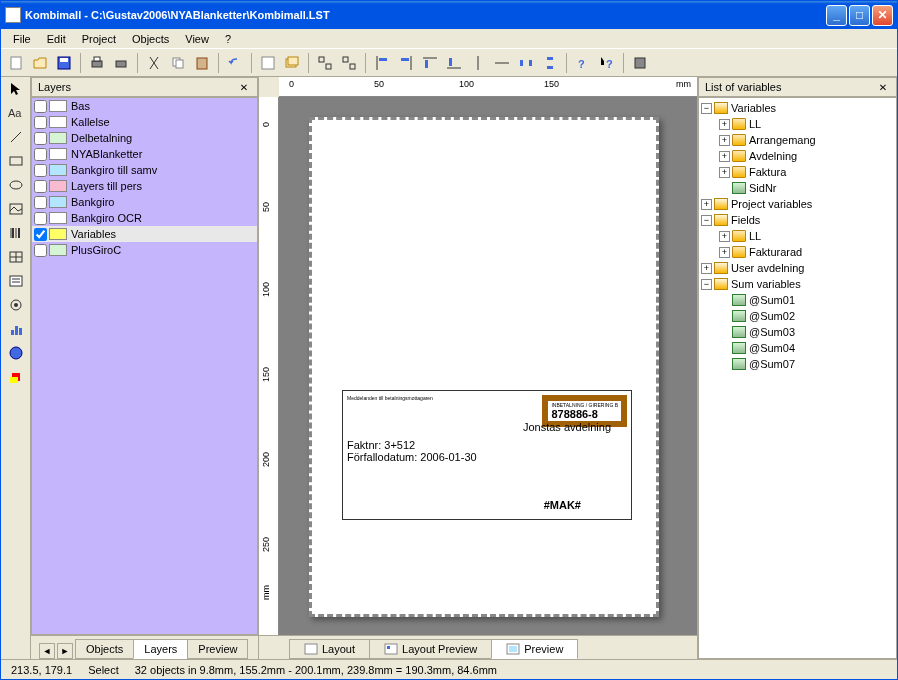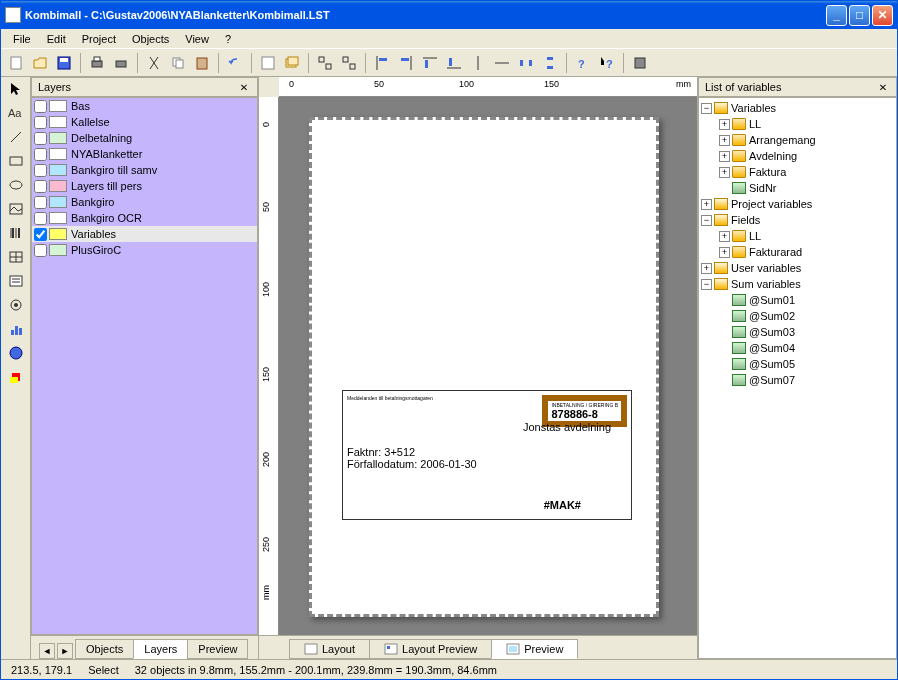--- a/index.html
+++ b/index.html
@@ -391,21 +391,21 @@
         <div class="canvas">
           <div class="page">
             <div class="page-content">
               <div style="display:flex; justify-content:space-between;">
                 <div style="font-size:5px;">Meddelanden till betalningsmottagaren</div>
                 <div style="border:6px solid #a16207; padding:1px 3px;">
                   <div style="font-size:5px;">INBETALNING / GIRERING B</div>
                   <div style="font-weight:bold;">878886-8</div>
                 </div>
               </div>
-              <div style="margin-top:19px;">Faktnr: 3+512</div>
+              <div style="margin-top:12px;">Faktnr: 3+512</div>
               <div>Förfallodatum: 2006-01-30</div>
               <div style="position:absolute; right:20px; top:30px;">Jonstas avdelning</div>
               <div style="position:absolute; right:50px; bottom:8px; font-weight:bold;">#MAK#</div>
             </div>
           </div>
         </div>
       </div>
       <div class="centertabs">
         <div class="centertab">
           <svg width="14" height="12">
@@ -493,21 +493,21 @@
           <div class="treeitem">
             <span class="indent" style="width:18px"></span>
             <span class="exp">+</span>
             <span class="ticon foldericon"></span>
             <span>Fakturarad</span>
           </div>
           <div class="treeitem">
             <span class="indent" style="width:0px"></span>
             <span class="exp">+</span>
             <span class="ticon varicon"></span>
-            <span>User variables</span>
+            <span>User avdelning</span>
           </div>
           <div class="treeitem">
             <span class="indent" style="width:0px"></span>
             <span class="exp">−</span>
             <span class="ticon varicon"></span>
             <span>Sum variables</span>
           </div>
           <div class="treeitem">
             <span class="indent" style="width:18px"></span>
             <span style="width:13px;display:inline-block"></span>
@@ -524,26 +524,20 @@
             <span class="indent" style="width:18px"></span>
             <span style="width:13px;display:inline-block"></span>
             <span class="ticon fieldicon"></span>
             <span>@Sum03</span>
           </div>
           <div class="treeitem">
             <span class="indent" style="width:18px"></span>
             <span style="width:13px;display:inline-block"></span>
             <span class="ticon fieldicon"></span>
             <span>@Sum04</span>
-          </div>
-          <div class="treeitem">
-            <span class="indent" style="width:18px"></span>
-            <span style="width:13px;display:inline-block"></span>
-            <span class="ticon fieldicon"></span>
-            <span>@Sum05</span>
           </div>
           <div class="treeitem">
             <span class="indent" style="width:18px"></span>
             <span style="width:13px;display:inline-block"></span>
             <span class="ticon fieldicon"></span>
             <span>@Sum07</span>
           </div>
         </div>
     </div>
 

